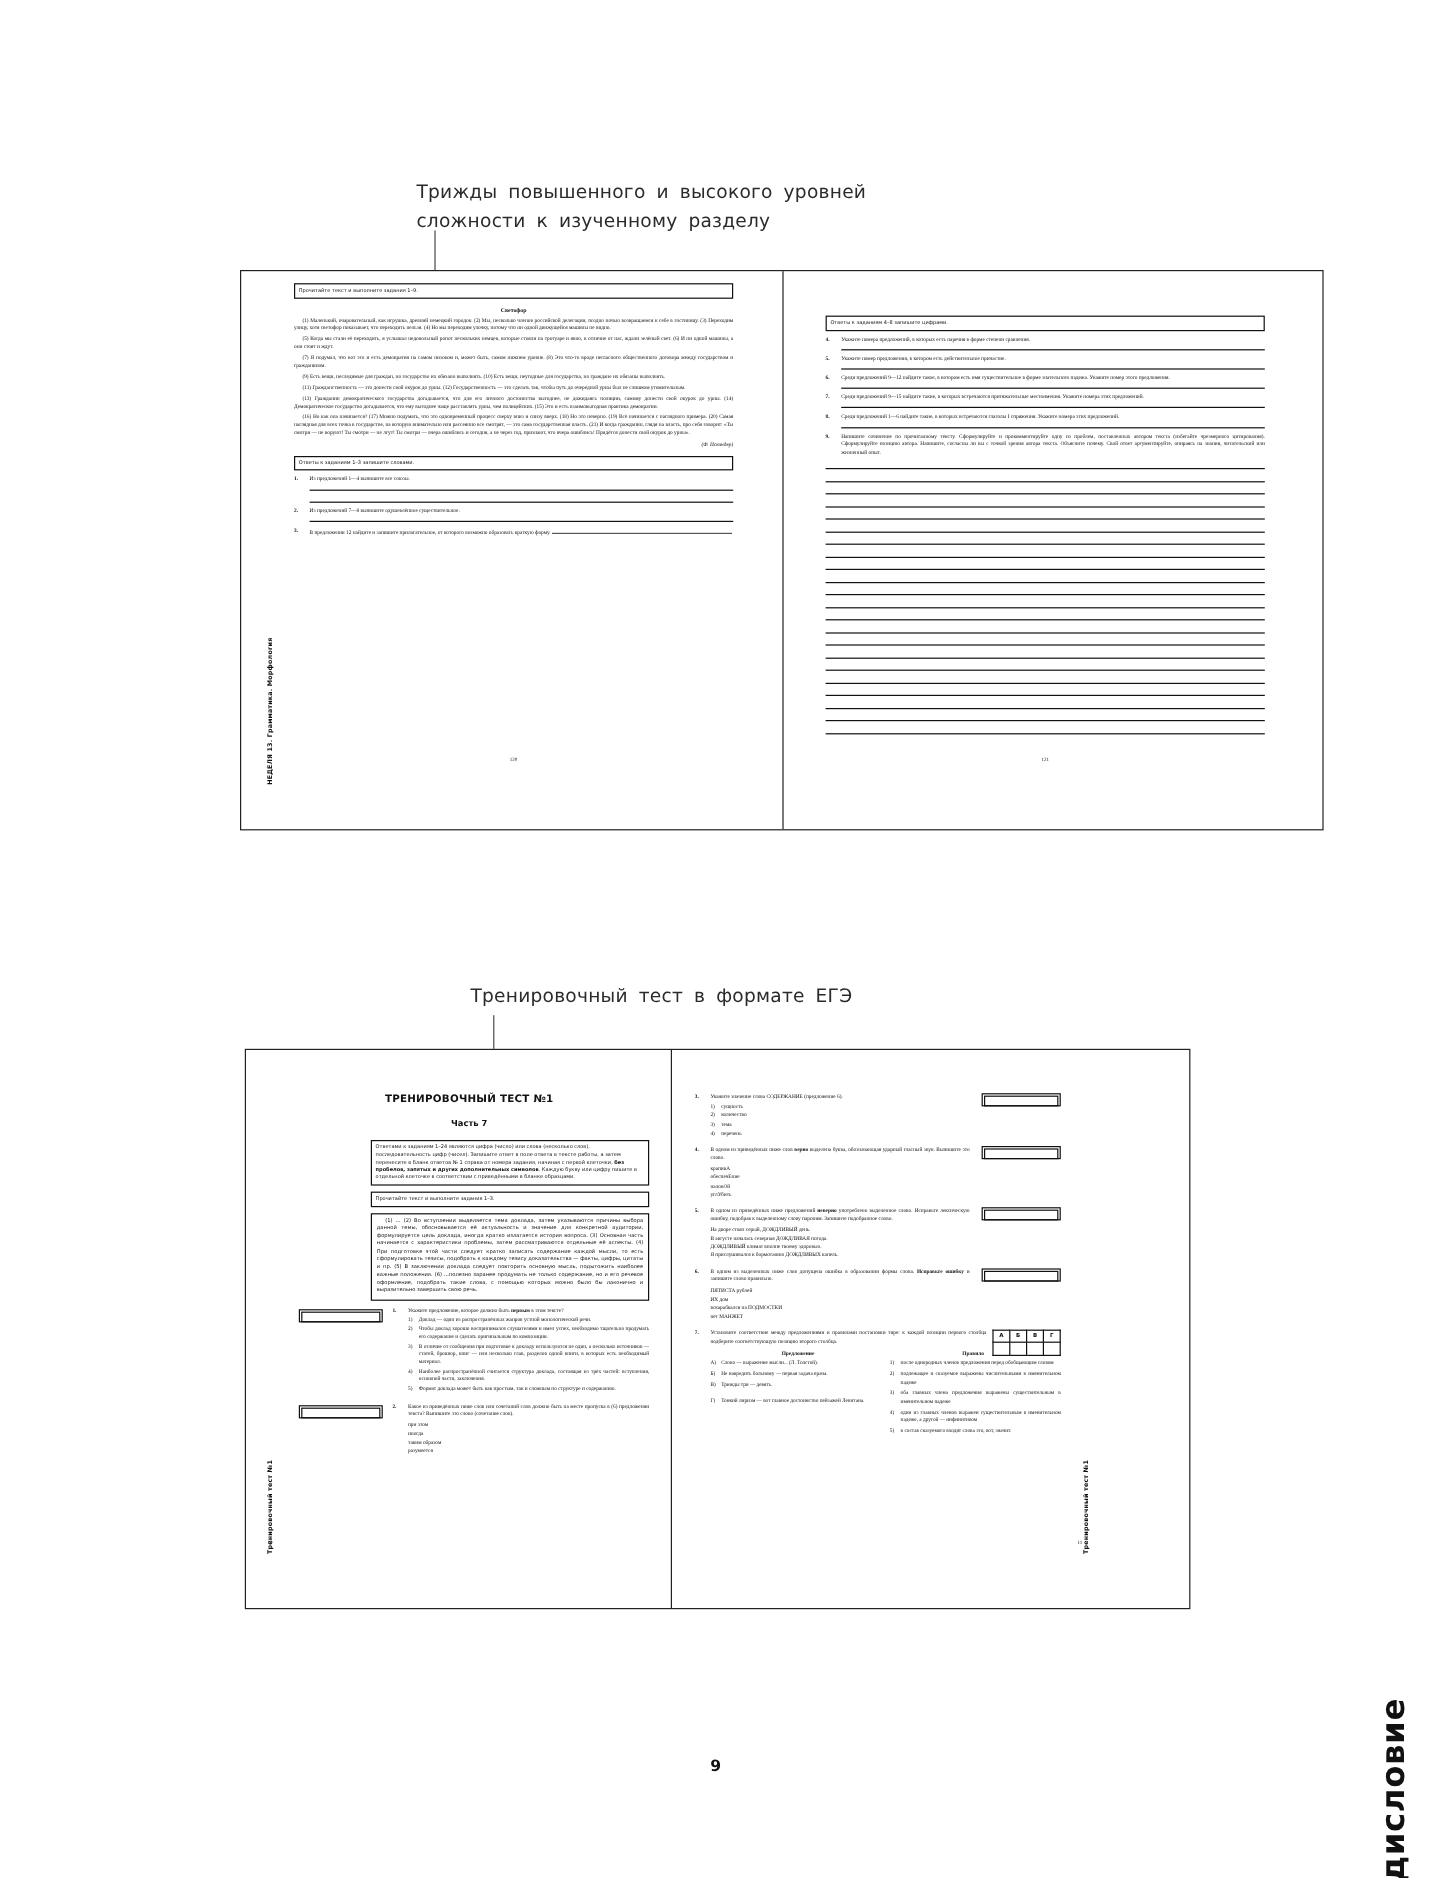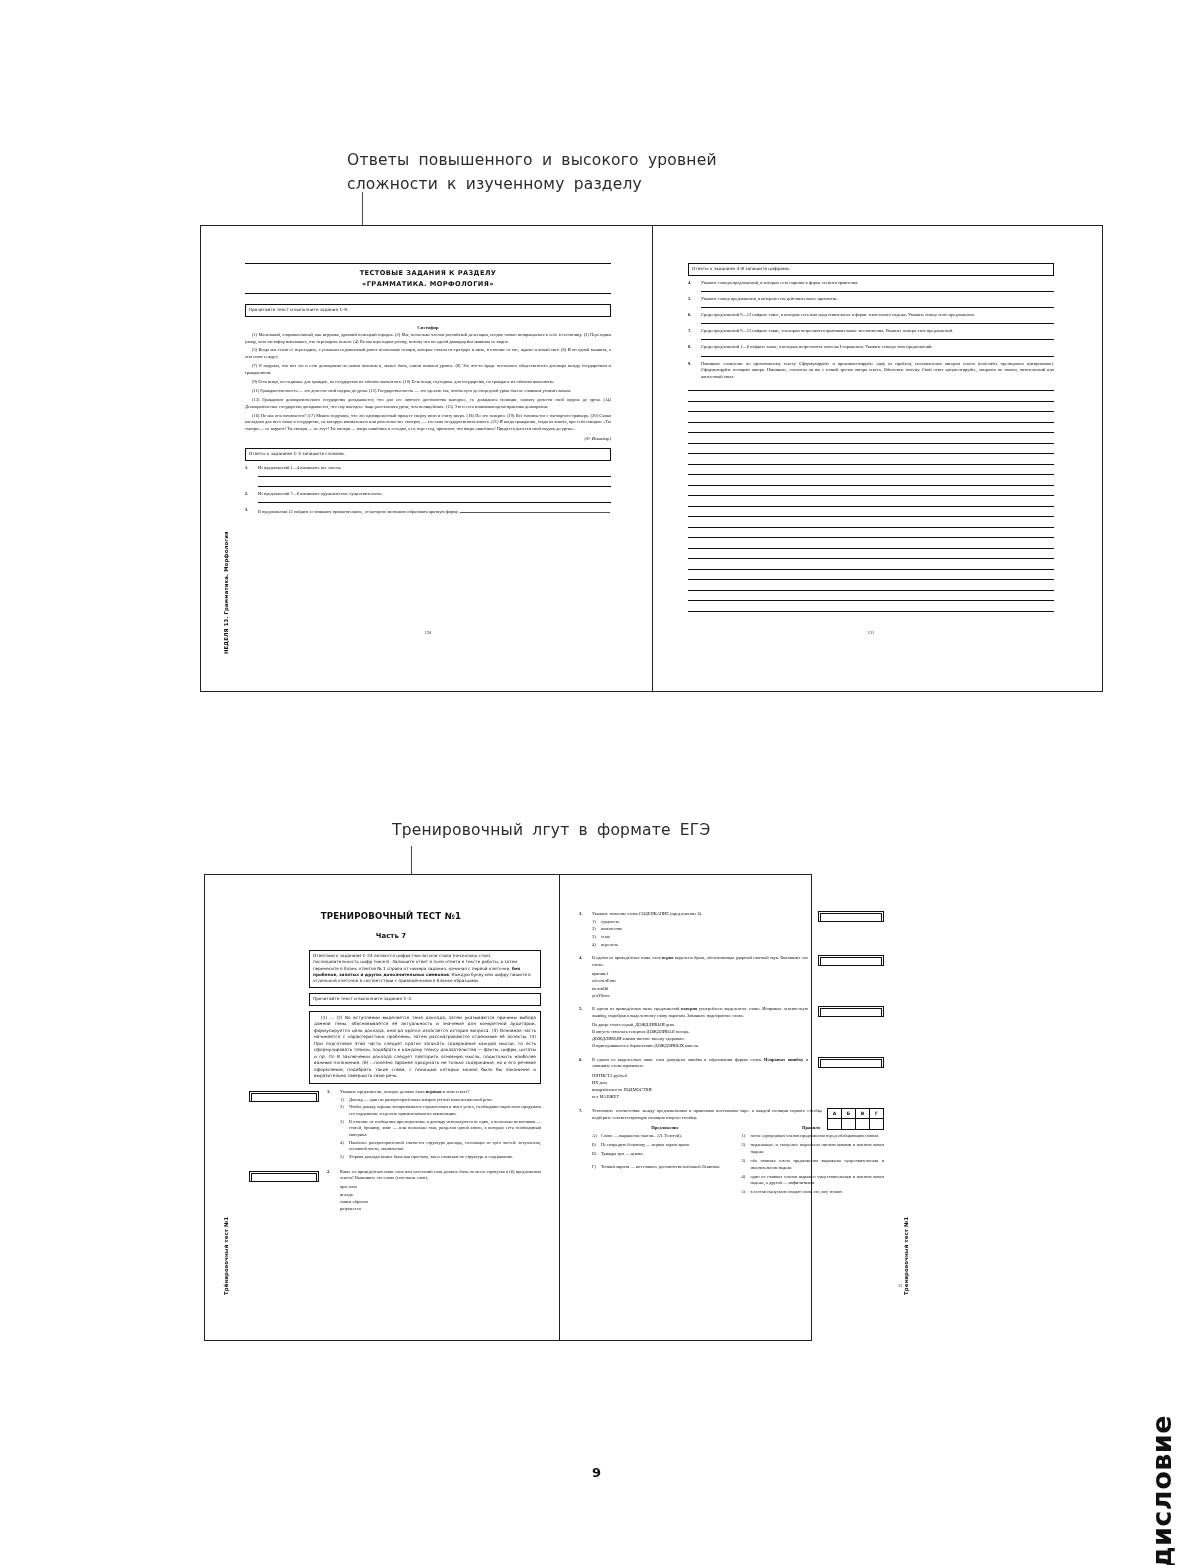--- a/index.html
+++ b/index.html
@@ -39,21 +39,21 @@
   #arrow-2{ left:411px; top:846px; height:70px; }
 
   
   .spread{
     position:absolute;
     border:1.1px solid #222;
     background:#fff;
     box-sizing:border-box;
   }
   #spread-1{ left:200px; top:225px; width:903px; height:467px; }
-  #spread-2{ left:204px; top:874px; width:608px; height:467px; }
+  #spread-2{ left:204px; top:874px; width:788px; height:467px; }
 
   .gutter{ position:absolute; top:0; bottom:0; width:1px; background:#222; }
 
   
   .page{ position:absolute; top:0; bottom:0; box-sizing:border-box; }
 
   
   .vrun{
     position:absolute;
     font-family:"DejaVu Sans", sans-serif;
@@ -194,36 +194,30 @@
     text-align:center;
     font-family:"DejaVu Sans", sans-serif;
     font-weight:700;
     font-size:13px;
     color:#111;
   }
 </style>
 </head>
 <body>
 
-<div class="caption" id="caption-1">Ответы  повышенного  и  высокого  уровней
+<div class="caption" id="caption-1">Трижды  повышенного  и  высокого  уровней
 сложности  к  изученному  разделу</div>
 <div class="arrow" id="arrow-1"></div>
 
 <div class="spread" id="spread-1">
   <div class="gutter" style="left:451px;"></div>
 
   <div class="vrun" style="left:22px; top:428px;">НЕДЕЛЯ 13. Грамматика. Морфология</div>
 
   <div class="page doc" style="left:44px; width:366px;">
-    <div class="title-block" style="margin-top:37px;">
-      <div class="rule" style="margin-bottom:4px;"></div>
-      <div class="head-main">ТЕСТОВЫЕ ЗАДАНИЯ К РАЗДЕЛУ</div>
-      <div class="head-main">«ГРАММАТИКА. МОРФОЛОГИЯ»</div>
-      <div class="rule" style="margin-top:4px;"></div>
-    </div>
 
     <div class="instr-box" style="margin-top:10px;">Прочитайте текст и выполните задания 1–9.</div>
 
     <div class="passage-title" style="margin-top:8px;">Светофор</div>
 
     <div>
       <p class="para">(1) Маленький, очаровательный, как игрушка, древний немецкий городок. (2) Мы, несколько членов российской делегации, поздно ночью возвращаемся к себе в гостиницу. (3) Переходим улицу, хотя светофор показывает, что переходить нельзя. (4) Но мы переходим улочку, потому что ни одной движущейся машины не видно.</p>
       <p class="para">(5) Когда мы стали её переходить, я услышал недовольный ропот нескольких немцев, которые стояли на тротуаре и явно, в отличие от нас, ждали зелёный свет. (6) И ни одной машины, а они стоят и ждут.</p>
       <p class="para">(7) Я подумал, что вот это и есть демократия на самом низовом и, может быть, самом нижнем уровне. (8) Это что-то вроде негласного общественного договора между государством и гражданином.</p>
       <p class="para">(9) Есть вещи, неследимые для граждан, но государство их обязано выполнять. (10) Есть вещи, неугодные для государства, но граждане их обязаны выполнять.</p>
@@ -329,21 +323,21 @@
         <div class="ans-line" style="margin-top: 9.5px;"></div>
         <div class="ans-line" style="margin-top: 9.5px;"></div>
         <div class="ans-line" style="margin-top: 9.5px;"></div>
         <div class="ans-line" style="margin-top: 9.5px;"></div>
       </div>
 
     <div class="folio" style="left:0; right:0; top:404px;">121</div>
   </div>
 </div>
 
-<div class="caption" id="caption-2">Тренировочный  лгут  в  формате  ЕГЭ</div>
+<div class="caption" id="caption-2">Тренировочный  тест  в  формате  ЕГЭ</div>
 <div class="arrow" id="arrow-2"></div>
 
 <div class="spread" id="spread-2">
   <div class="gutter" style="left:354px;"></div>
 
   <div class="vrun" style="left:18px; top:420px;">Тренировочный тест №1</div>
   <div class="vrun" style="left:698px; top:420px;">Тренировочный тест №1</div>
 
   <div class="page doc" style="left:36px; width:300px;">
     <div class="head-test" style="margin-top:36px;">ТРЕНИРОВОЧНЫЙ ТЕСТ №1</div>

